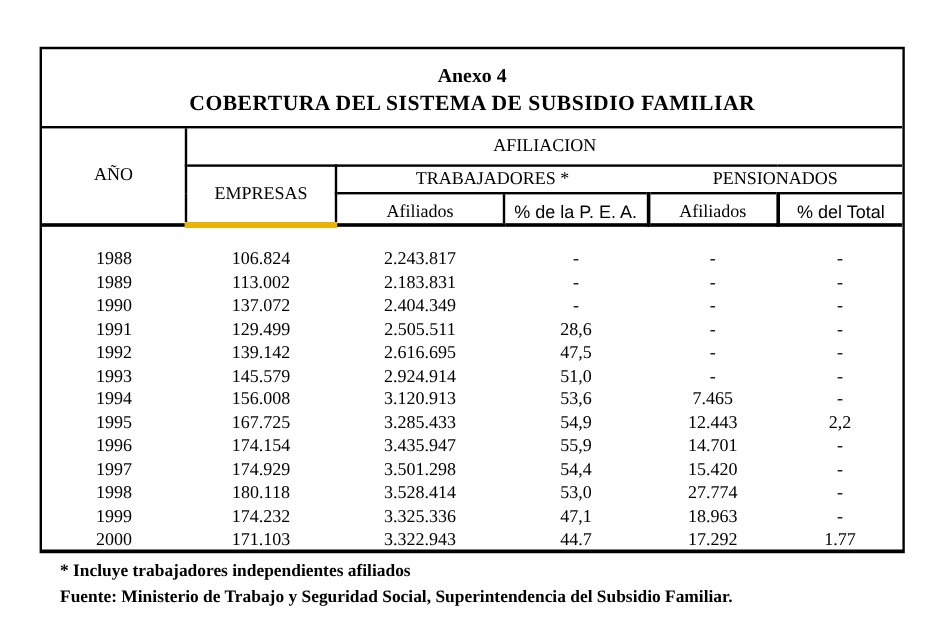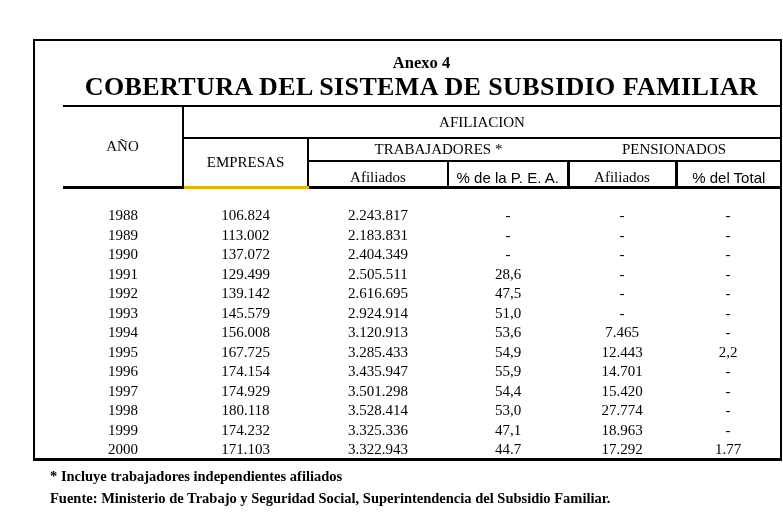--- a/index.html
+++ b/index.html
@@ -19,40 +19,39 @@
   .table-wrap {
     position: absolute;
     left: 33px;
     top: 39px;
     width: 717px;
     height: 417px;
     border: 2px solid #000000;
     border-bottom-width: 3px;
     background: #ffffff;
     overflow: hidden;
-    padding-left: 28px;
   }
 
   .title-block {
     height: 66px;
     border-bottom: 2px solid #000000;
     display: flex;
     flex-direction: column;
     align-items: center;
     justify-content: center;
     padding-top: 4px;
     box-sizing: border-box;
   }
   .title-annex {
     font-size: 16.5px;
     font-weight: bold;
     line-height: 22px;
   }
   .title-main {
-    font-size: 26px;
+    font-size: 18px;
     font-weight: bold;
     line-height: 25px;
     letter-spacing: 0.4px;
   }
 
   table.annex-table {
     border-collapse: collapse;
     table-layout: fixed;
     width: 717px;
   }
@@ -71,21 +70,21 @@
     font-size: 15px;
     border-radius: 15px;
   }
   td.h-afiliacion {
     height: 30px;
     border-bottom: 2px solid #000;
     vertical-align: middle;
   }
   td.h-empresas {
     border-right: 2px solid #000;
-    border-bottom: 3px solid #eab308;
+    border-bottom: 5px solid #eab308;
     vertical-align: middle;
   }
   td.h-trabajadores {
     height: 21px;
     border-bottom: 2px solid #000;
     vertical-align: middle;
   }
   td.h-pensionados {
     height: 21px;
     border-bottom: 2px solid #000;

